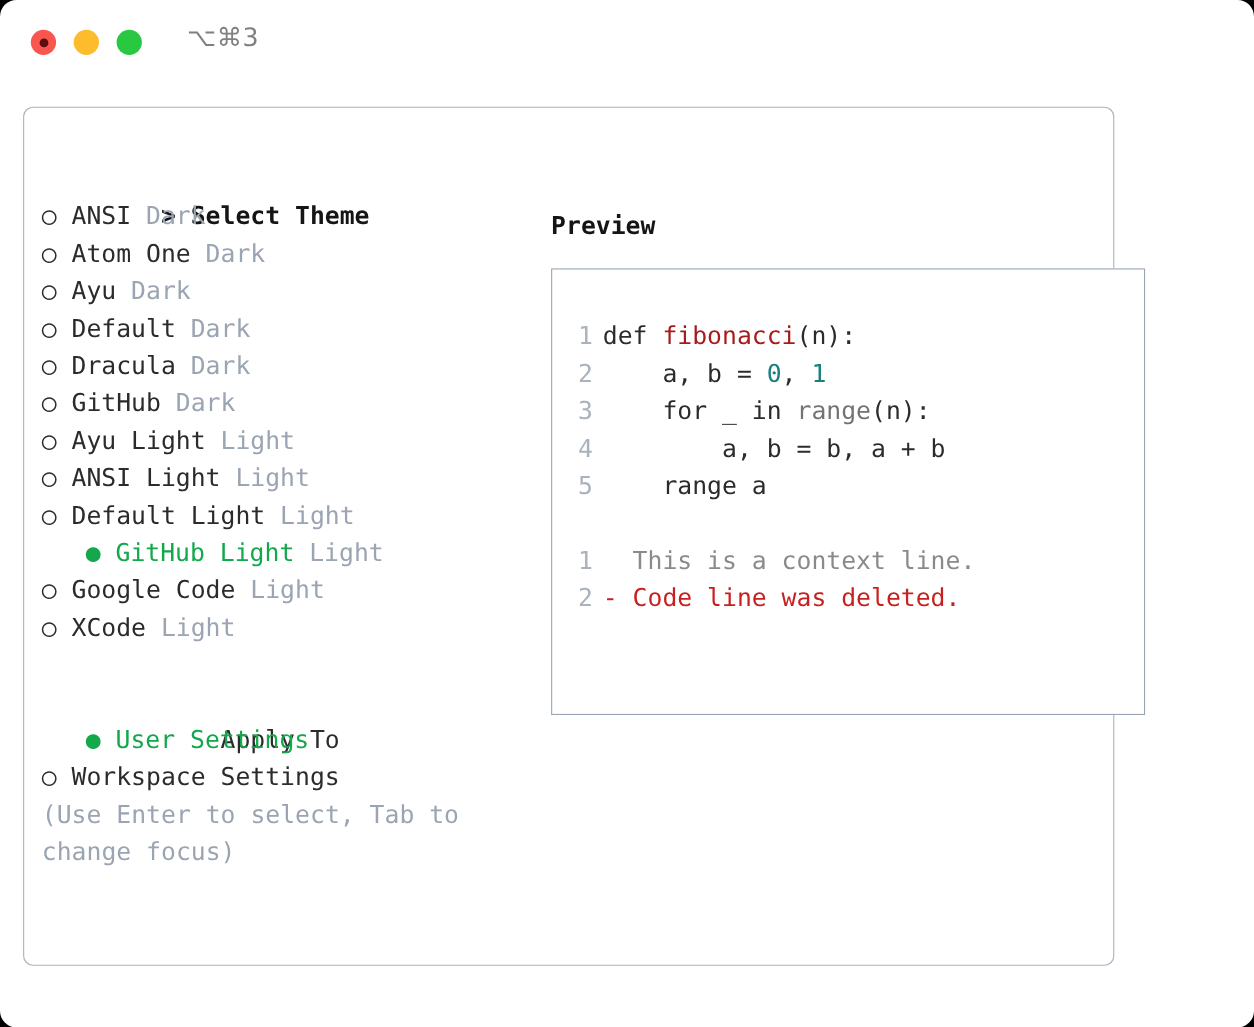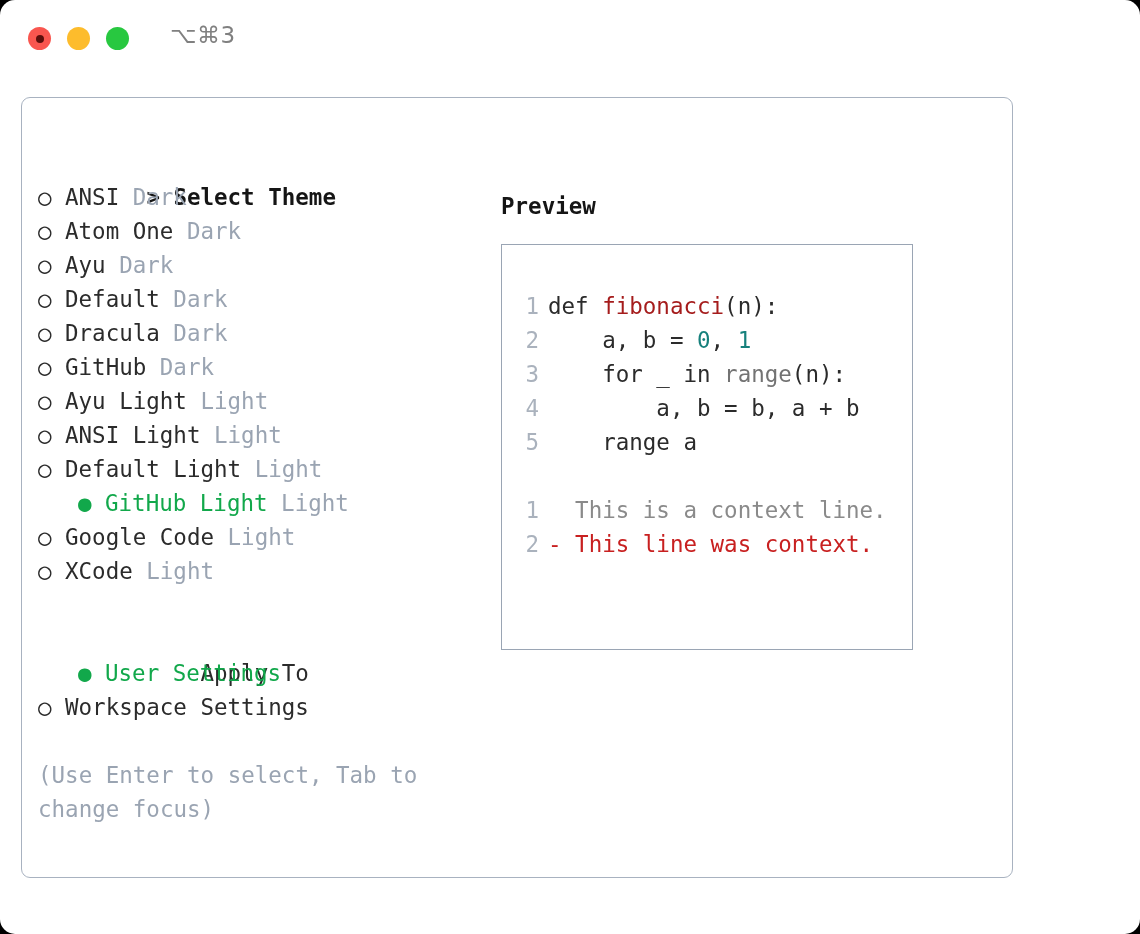--- a/index.html
+++ b/index.html
@@ -102,21 +102,20 @@
   }
   .row.subheading {
     color: #2b2b2b;
   }
   .suffix { color: #9aa4b2; }
   .row.selected, .row.selected .marker { color: #12a84b; margin-left: 20px; }
 
   #applyto-block { margin-top: 34px; }
 
   #hint {
-    margin-top: 34px;
     width: 405px;
     font-size: 22.5px;
     line-height: 34px;
     color: #9aa4b2;
   }
 
   
   #right-col {
     position: absolute;
     left: 479px;
@@ -126,21 +125,21 @@
   }
   #preview-title {
     font-size: 22.5px;
     line-height: 34px;
     font-weight: bold;
     color: #151515;
     white-space: pre;
   }
   #preview-box {
     margin-top: 21px;
-    width: 412px;
+    width: 540px;
     height: 406px;
     border: 1.6px solid #9aa5b4;
     box-sizing: border-box;
     background: #ffffff;
     padding: 44px 0 0 0;
   }
   .code-line {
     font-size: 22.5px;
     line-height: 34px;
     white-space: pre;
@@ -219,19 +218,19 @@
         <div id="code-block">
             <div class="code-line"><span class="ln">1</span><span class="tok-kw">def </span><span class="tok-fn">fibonacci</span><span>(n):</span></div>
             <div class="code-line"><span class="ln">2</span><span>    a, b = </span><span class="tok-num">0</span><span>, </span><span class="tok-num">1</span></div>
             <div class="code-line"><span class="ln">3</span><span class="tok-kw">    for _ in </span><span class="tok-call">range</span><span>(n):</span></div>
             <div class="code-line"><span class="ln">4</span><span>        a, b = b, a + b</span></div>
             <div class="code-line"><span class="ln">5</span><span class="tok-kw">    range a</span></div>
           </div>
         <div class="code-gap"></div>
         <div id="diff-block">
             <div class="code-line"><span class="ln">1</span><span class="diff-ctx"> </span><span class="diff-ctx"> This is a context line.</span></div>
-            <div class="code-line"><span class="ln">2</span><span class="diff-del">-</span><span class="diff-del"> This line was context.</span></div>
+            <div class="code-line"><span class="ln">2</span><span class="diff-del">-</span><span class="diff-del"> Code line was deleted.</span></div>
           </div>
       </div>
     </div>
 
   </div>
 </div>
 
 </body></html>

